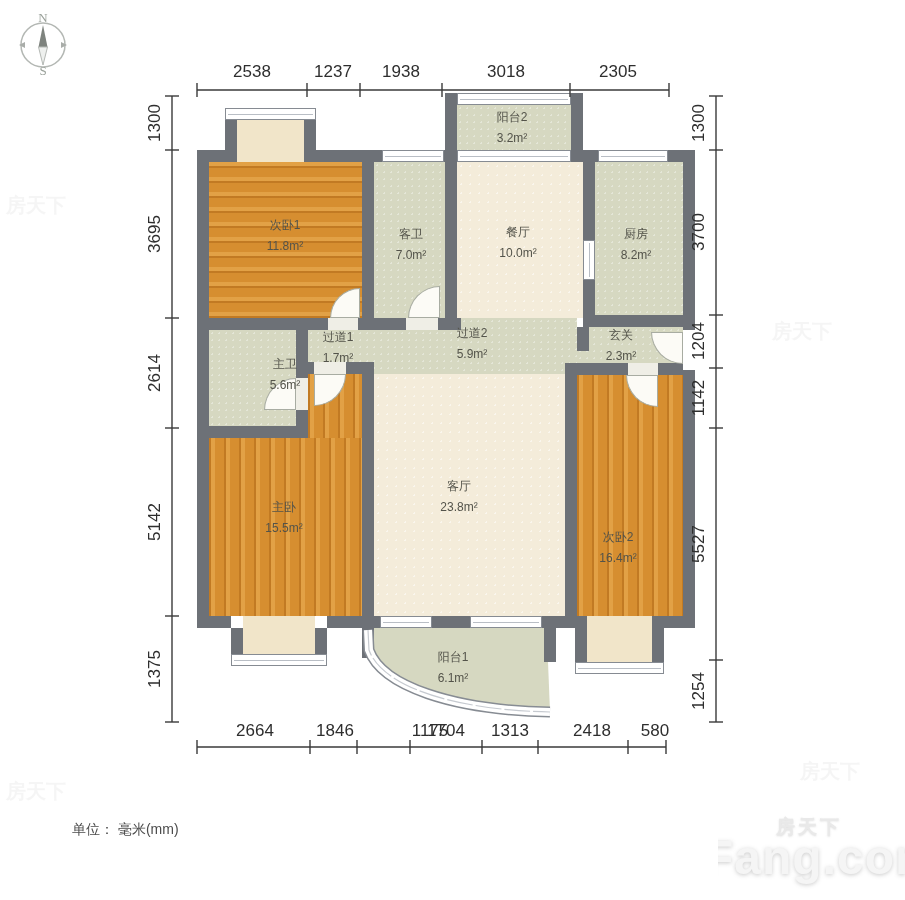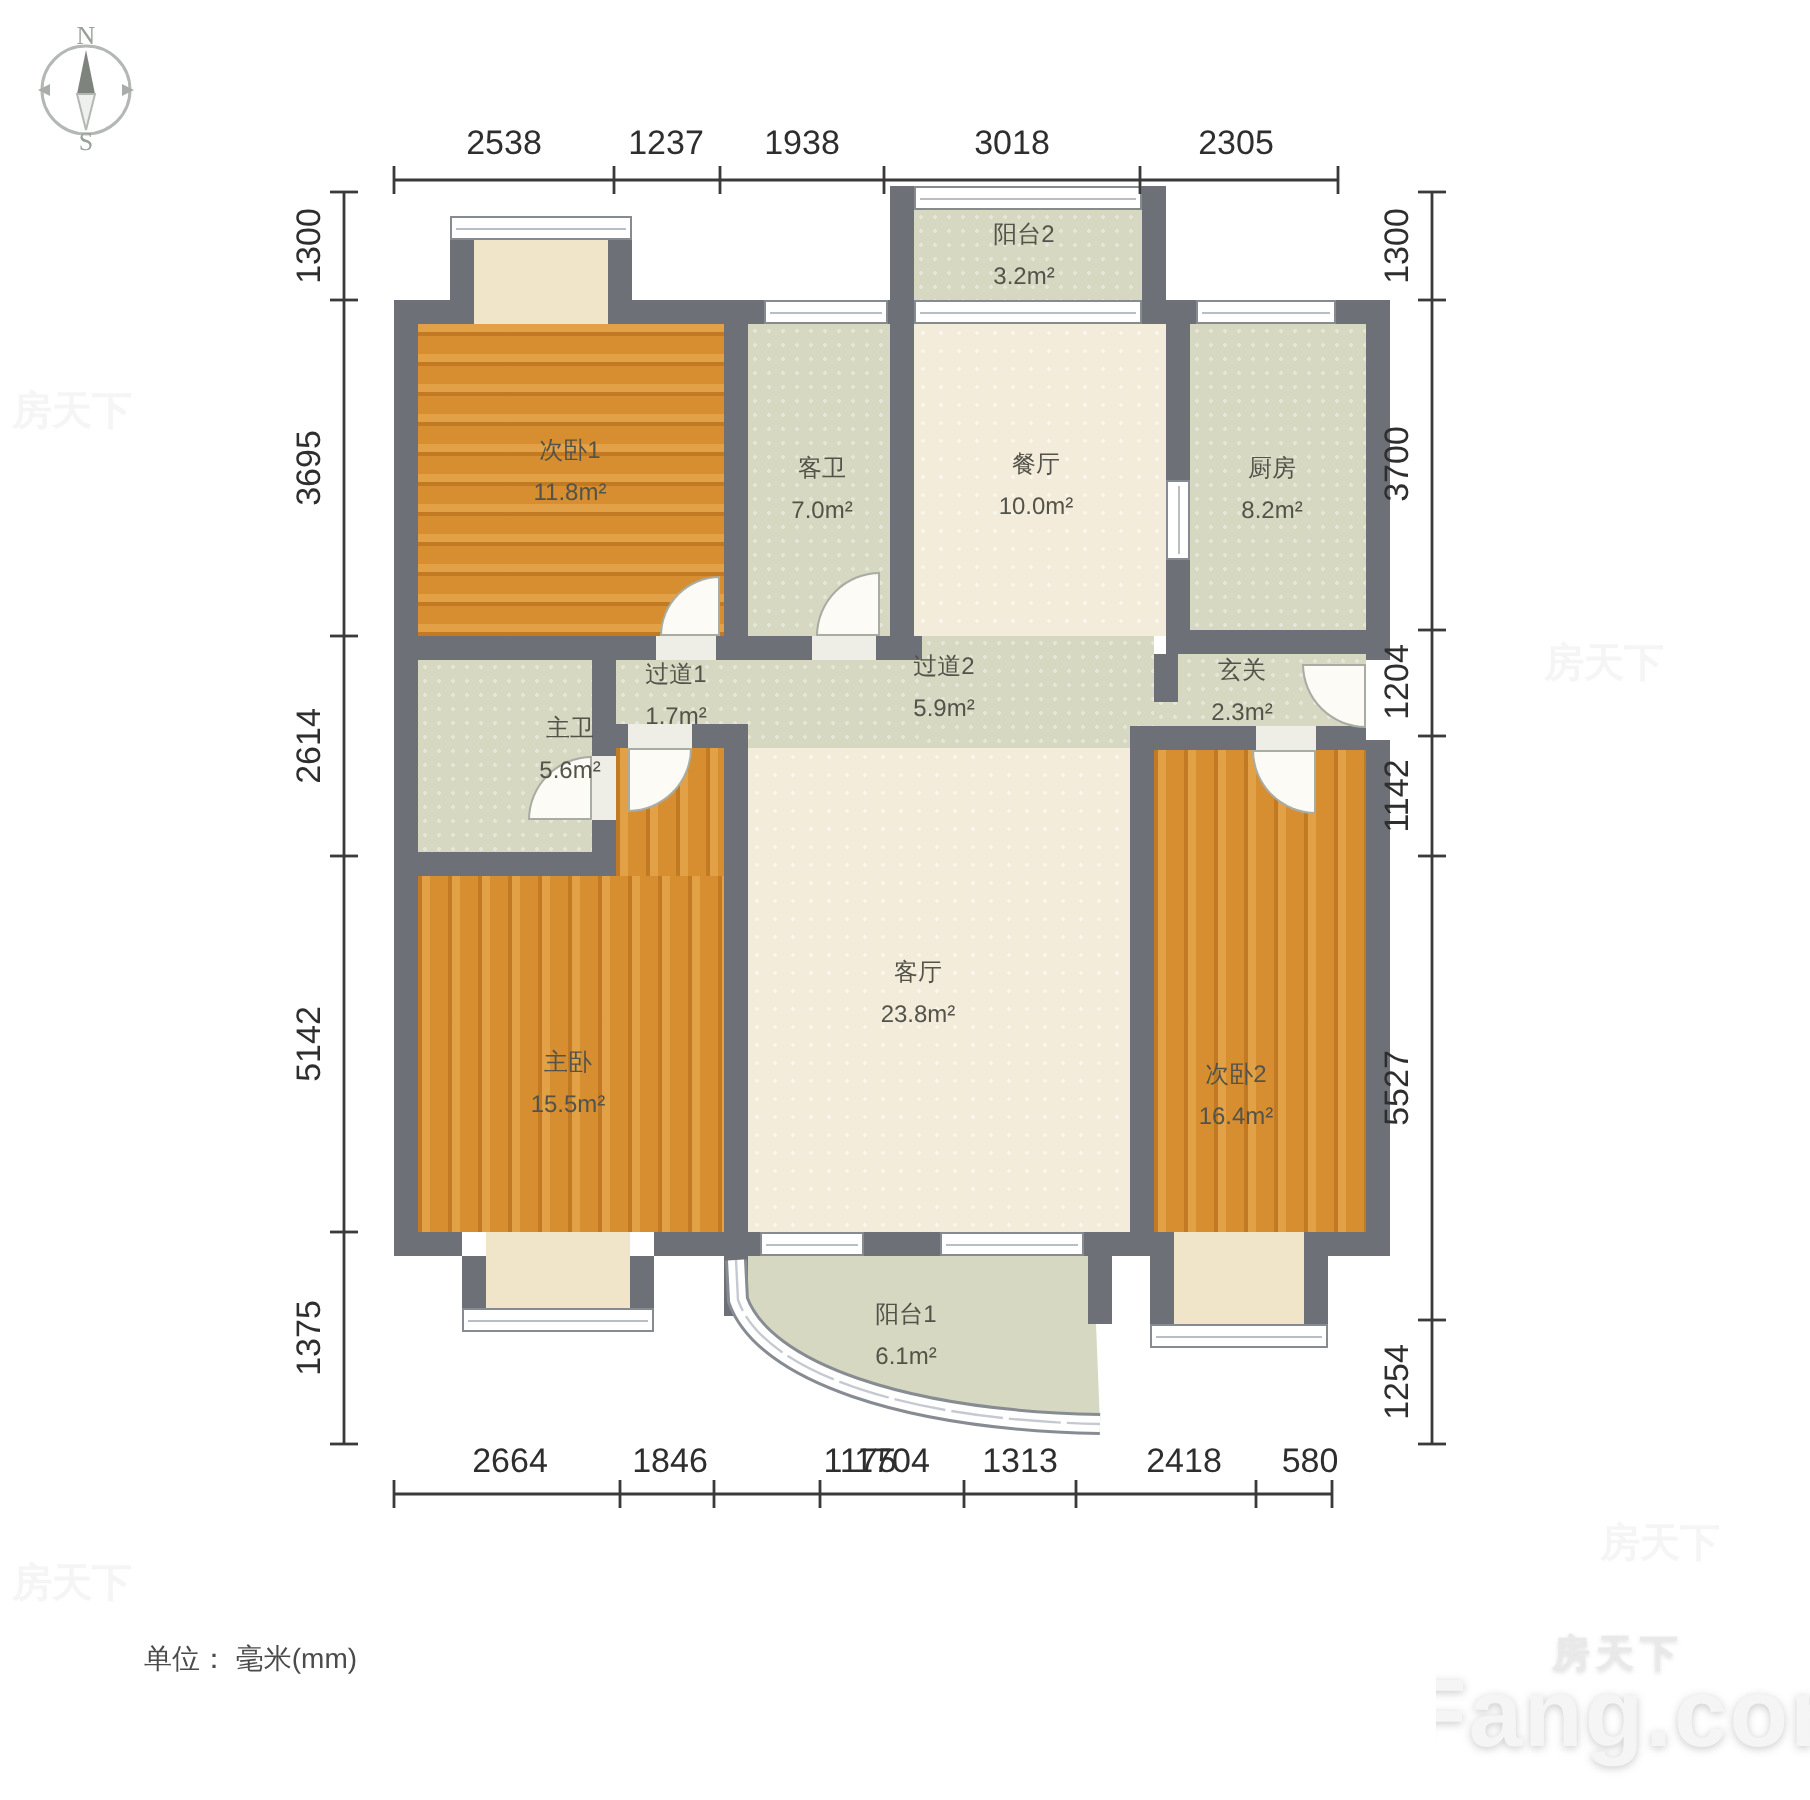--- a/index.html
+++ b/index.html
@@ -234,21 +234,21 @@
     <div>5.9m²</div>
   </div>
   <div class="room-label" style="left:621px;top:346px;">
     <div>玄关</div>
     <div>2.3m²</div>
   </div>
   <div class="room-label" style="left:249px;top:375px;margin-left:36px;">
     <div>主卫</div>
     <div>5.6m²</div>
   </div>
-  <div class="room-label" style="left:284px;top:518px;margin-top:24px;">
+  <div class="room-label" style="left:284px;top:518px;">
     <div>主卧</div>
     <div>15.5m²</div>
   </div>
   <div class="room-label" style="left:459px;top:497px;">
     <div>客厅</div>
     <div>23.8m²</div>
   </div>
   <div class="room-label" style="left:618px;top:548px;">
     <div>次卧2</div>
     <div>16.4m²</div>

